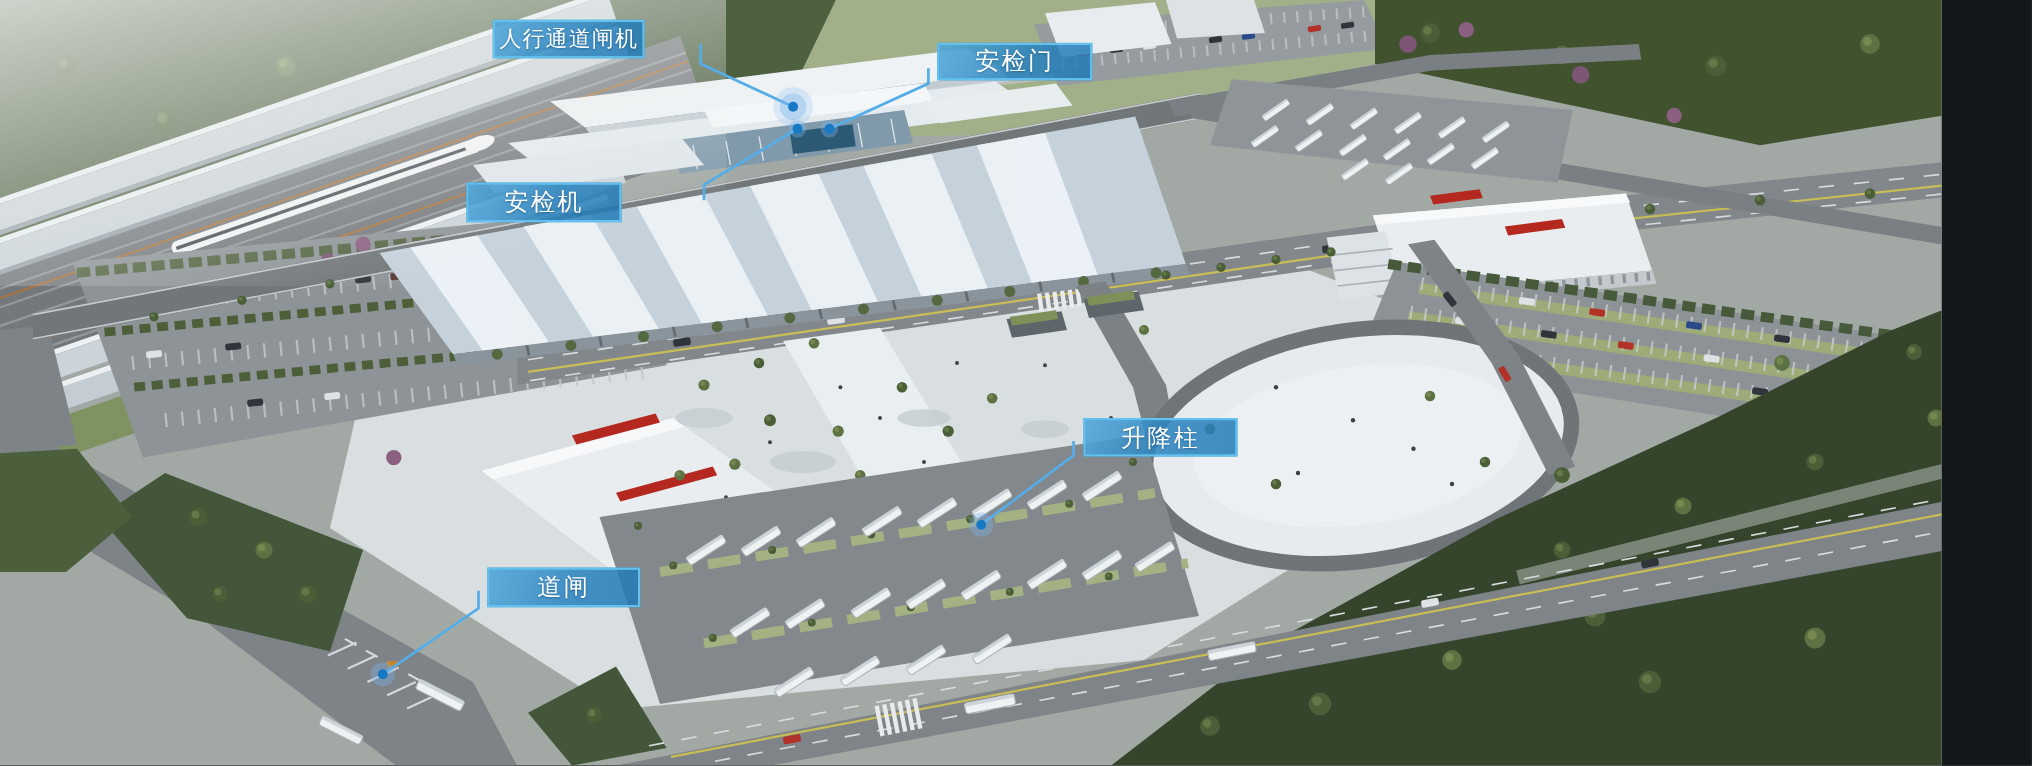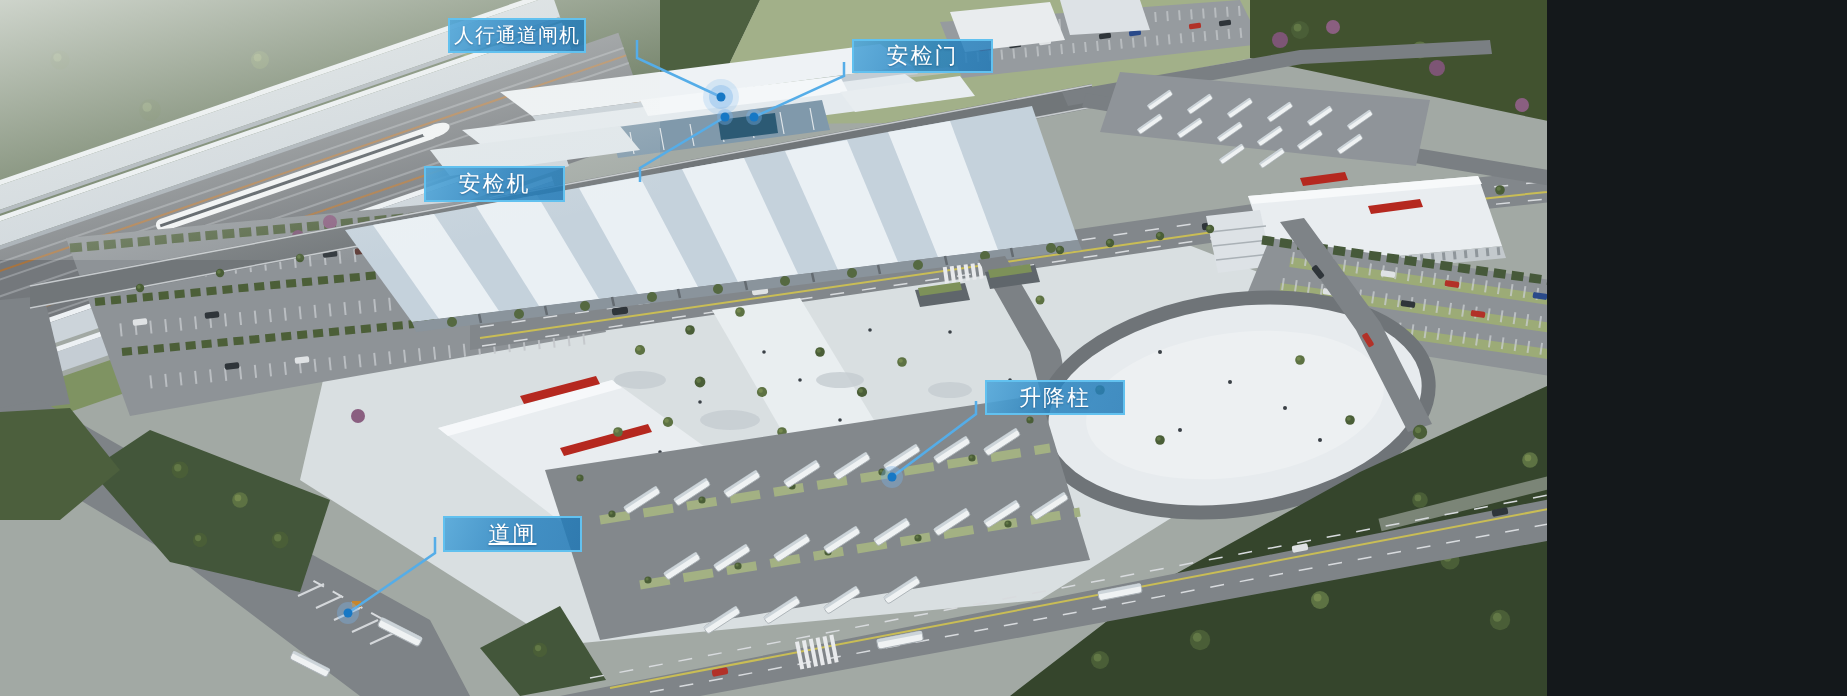--- a/index.html
+++ b/index.html
@@ -1,27 +1,27 @@
 <!DOCTYPE html>
 <html><head>
 <meta charset="utf-8">
 <style>
   html,body{margin:0;padding:0;background:#14181b;}
-  .scene{position:relative;width:1547px;height:696px;overflow:hidden;
+  .scene{position:relative;width:1765px;height:696px;overflow:hidden;
          font-family:"DejaVu Sans","Liberation Sans",sans-serif;background:#a2a9a4;}
   .scene svg{position:absolute;left:0;top:0;}
   .callout{position:absolute;box-sizing:border-box;display:flex;align-items:center;justify-content:center;
            color:#ffffff;font-size:22px;letter-spacing:2px;white-space:nowrap;
            background:linear-gradient(112deg, rgba(125,205,245,.50) 0%, rgba(70,160,215,.18) 55%, rgba(30,110,170,.10) 100%), rgba(32,122,184,.82);
            border:2px solid #62c1ef;text-shadow:0 1px 2px rgba(0,40,80,.4);}
   #co-pedestrian{left:448px;top:18px;width:138px;height:35px;font-size:20px;letter-spacing:1px;}
   #co-door{left:852px;top:39px;width:141px;height:34px;align-items:center;}
   #co-scanner{left:424px;top:142px;width:141px;height:36px;margin-top:24px;}
   #co-bollard{left:985px;top:380px;width:140px;height:35px;}
-  #co-barrier{left:443px;top:516px;width:139px;height:36px;text-decoration:underline;}
+  #co-barrier{left:443px;top:516px;width:139px;height:36px;}
 </style>
 </head>
 <body>
 
 <div class="scene">
 
 <svg width="1847" height="696" viewBox="0 0 1847 696">
 <defs>
   <g id="tr">
           <circle r="6" fill="#4a5e37"></circle>

